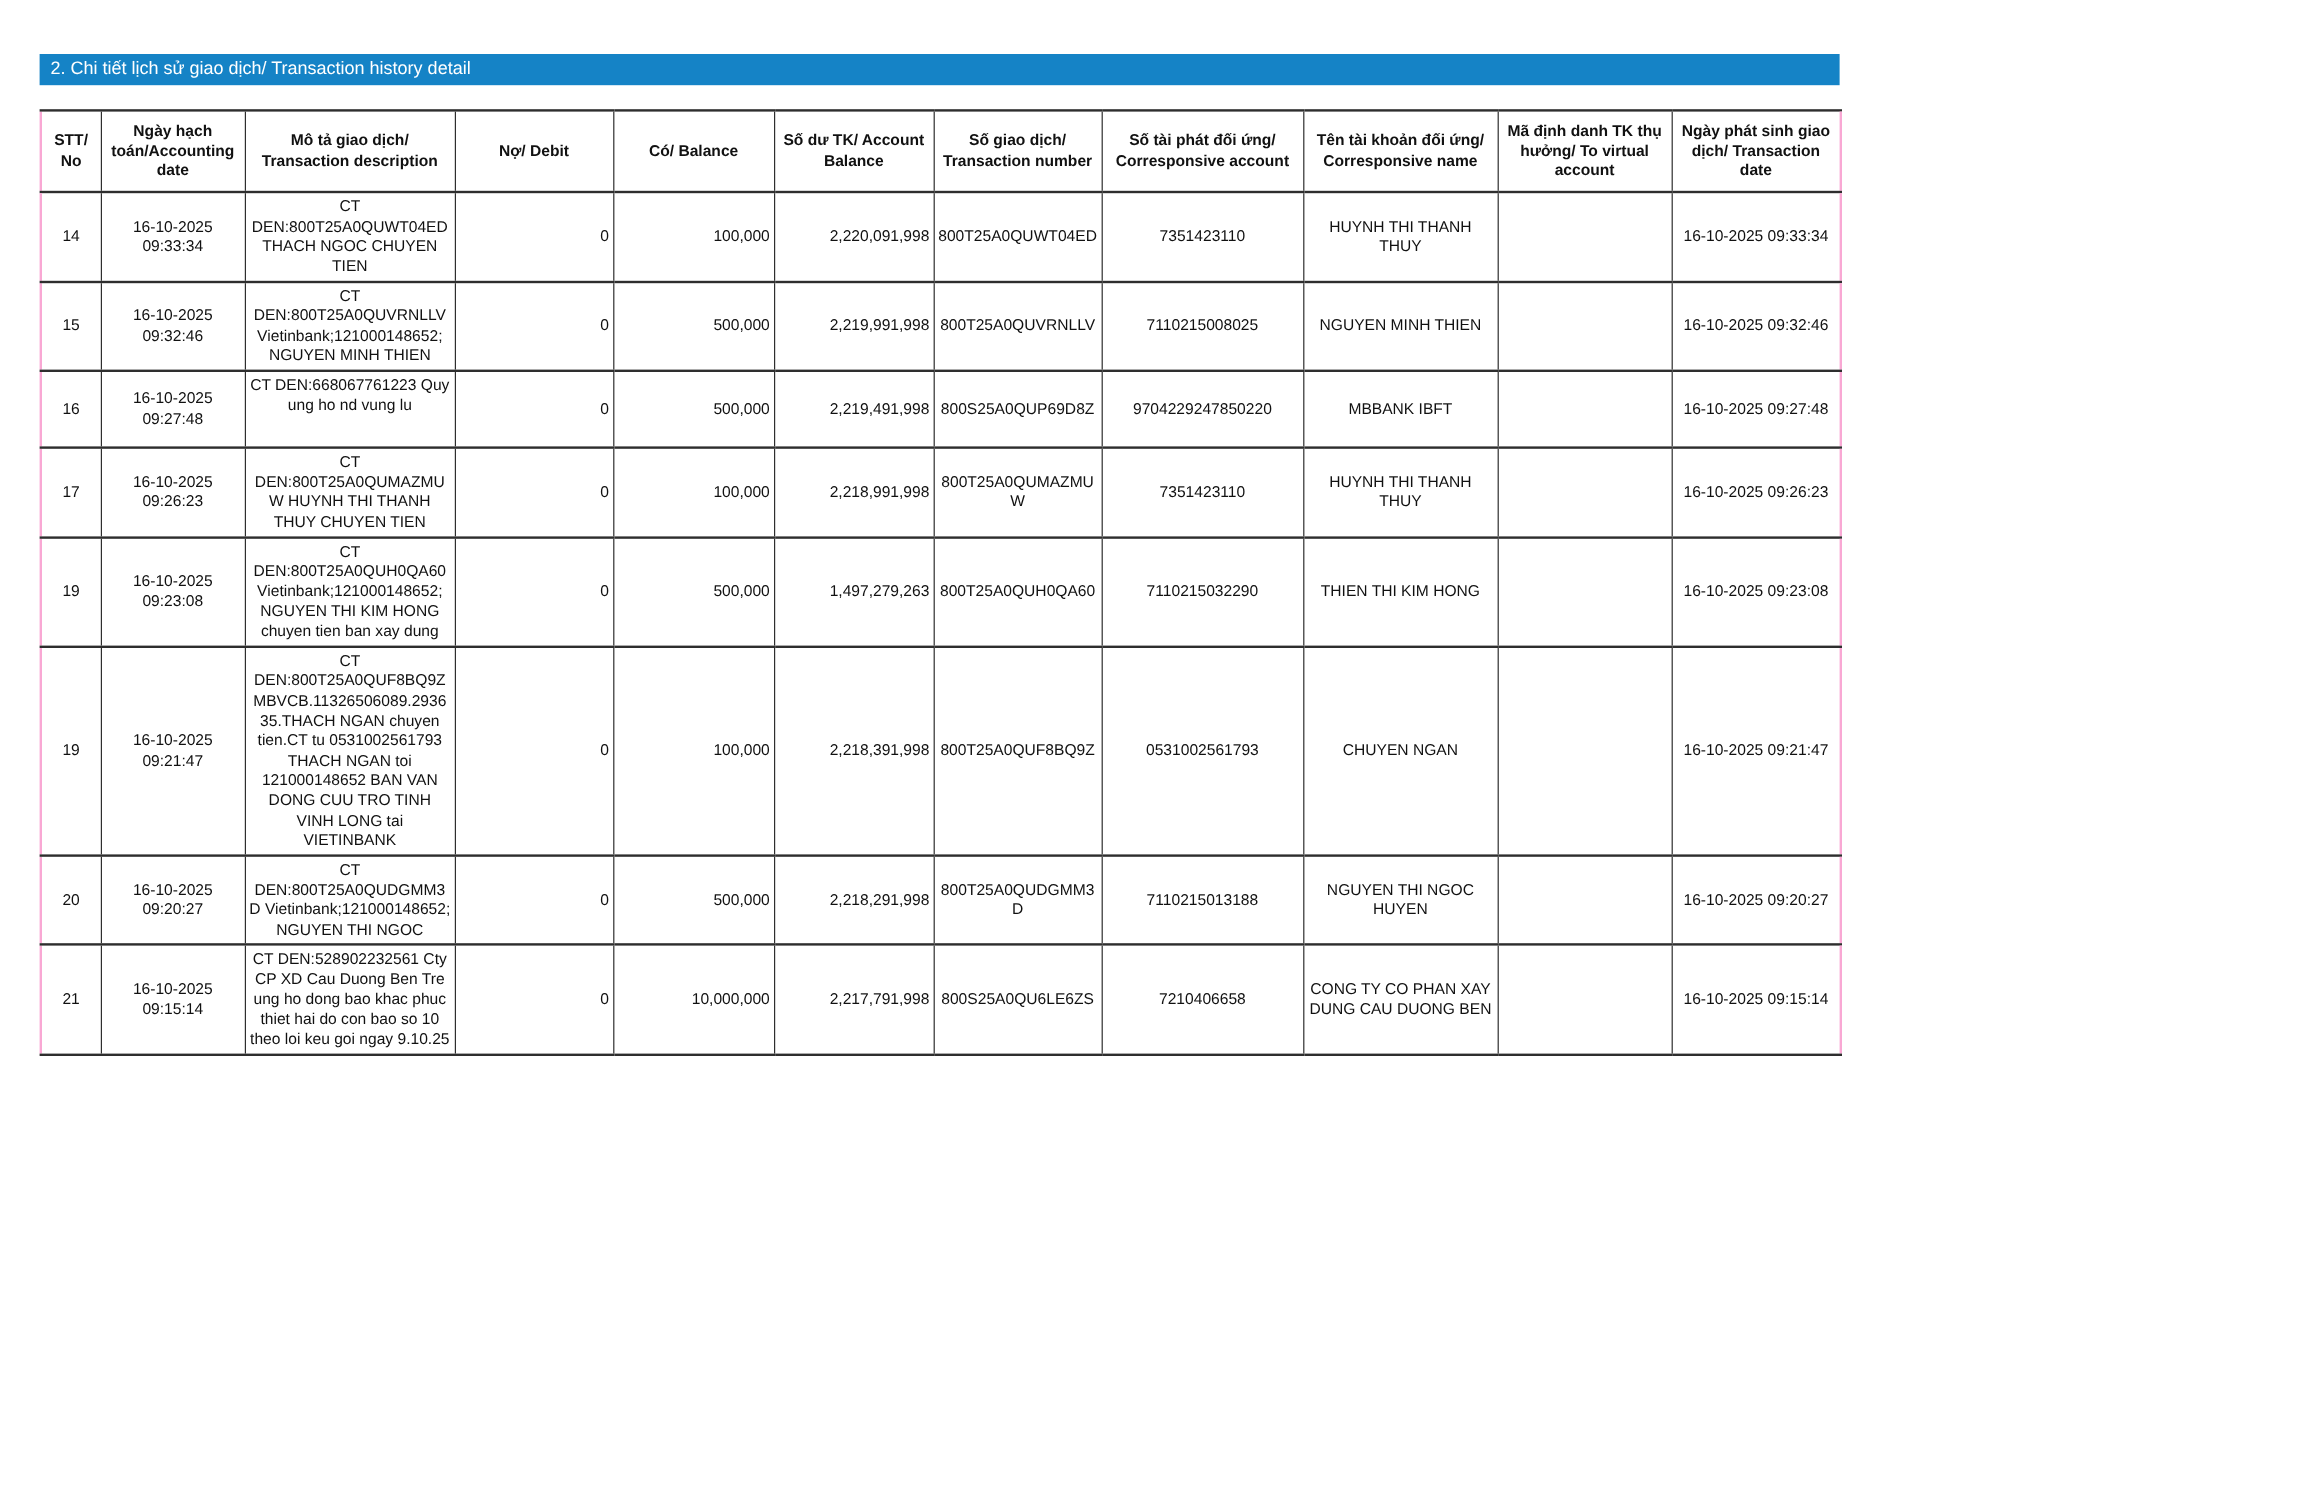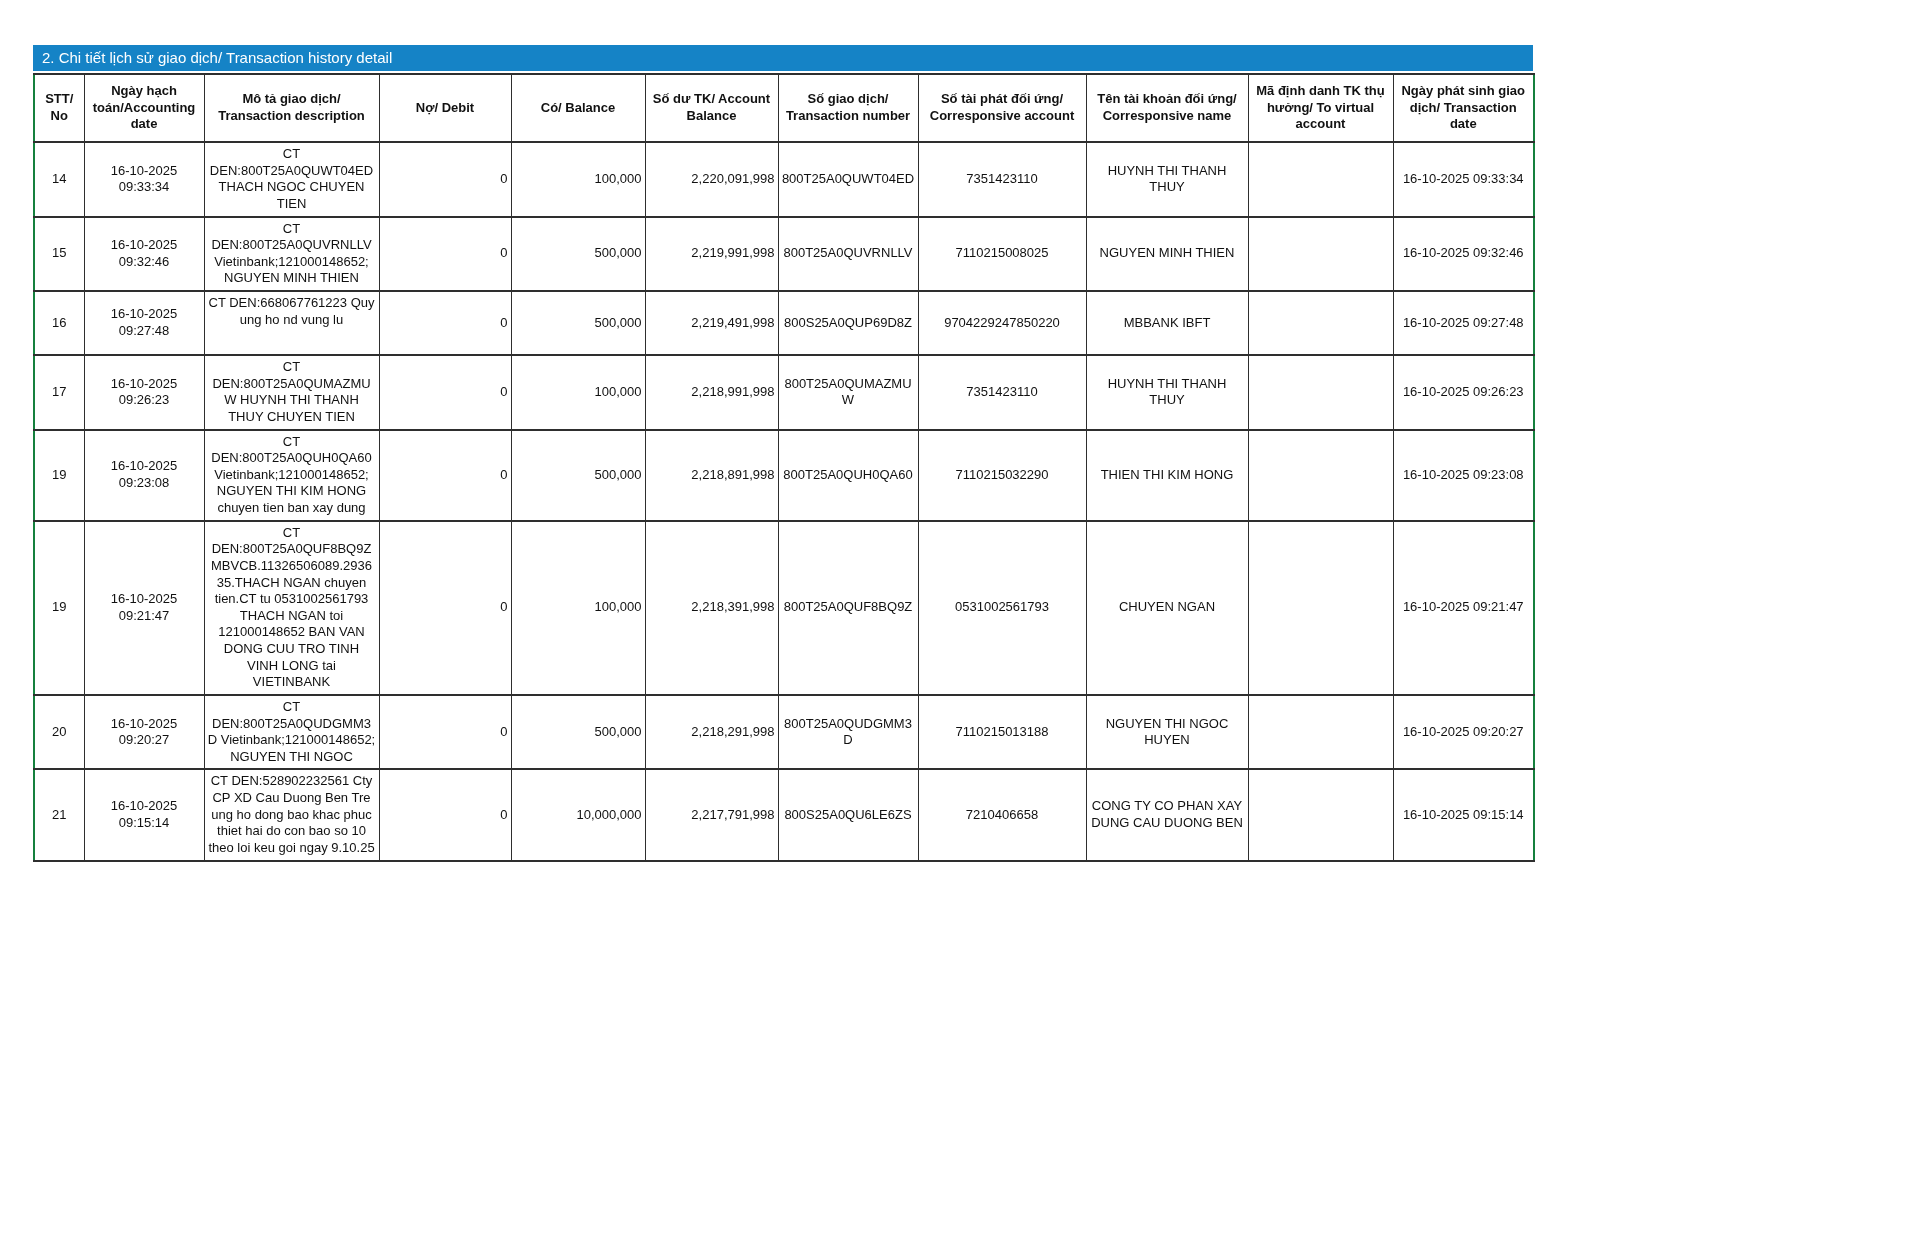--- a/index.html
+++ b/index.html
@@ -18,30 +18,30 @@
   }
   .section-bar {
     box-sizing: border-box;
     width: 1500px;
     height: 26px;
     line-height: 26px;
     background: #1583C6;
     color: #ffffff;
     font-size: 15px;
     padding-left: 9px;
-    margin-bottom: 2px;
+    margin-bottom: 20px;
     white-space: nowrap;
     overflow: hidden;
   }
   table.tx-table {
     border-collapse: collapse;
     table-layout: fixed;
     width: 1500px;
     background: #ffffff;
-    border: 2px solid #15803d;
+    border: 2px solid #f9a8d4;
   }
   th, td {
     border-left: 1px solid #2e2e2e;
     border-right: 1px solid #2e2e2e;
     border-top: 2px solid #2e2e2e;
     border-bottom: 2px solid #2e2e2e;
     font-size: 13px;
     line-height: 1.28;
     color: #111111;
     padding: 3px 3px;
@@ -154,21 +154,21 @@
     <td class="ac"></td>
     <td class="ac">16-10-2025 09:26:23</td>
   </tr>
 
   <tr>
     <td class="ac">19</td>
     <td class="ac">16-10-2025 09:23:08</td>
     <td class="al vt">CT DEN:800T25A0QUH0QA60 Vietinbank;121000148652; NGUYEN THI KIM HONG chuyen tien ban xay dung</td>
     <td class="ar">0</td>
     <td class="ar">500,000</td>
-    <td class="ar">2,218,891,998</td>
+    <td class="ar">1,497,279,263</td>
     <td class="ac">800T25A0QUH0QA60</td>
     <td class="ac">7110215032290</td>
     <td class="ac">THIEN THI KIM HONG</td>
     <td class="ac"></td>
     <td class="ac">16-10-2025 09:23:08</td>
   </tr>
 
   <tr>
     <td class="ac">19</td>
     <td class="ac">16-10-2025 09:21:47</td>

